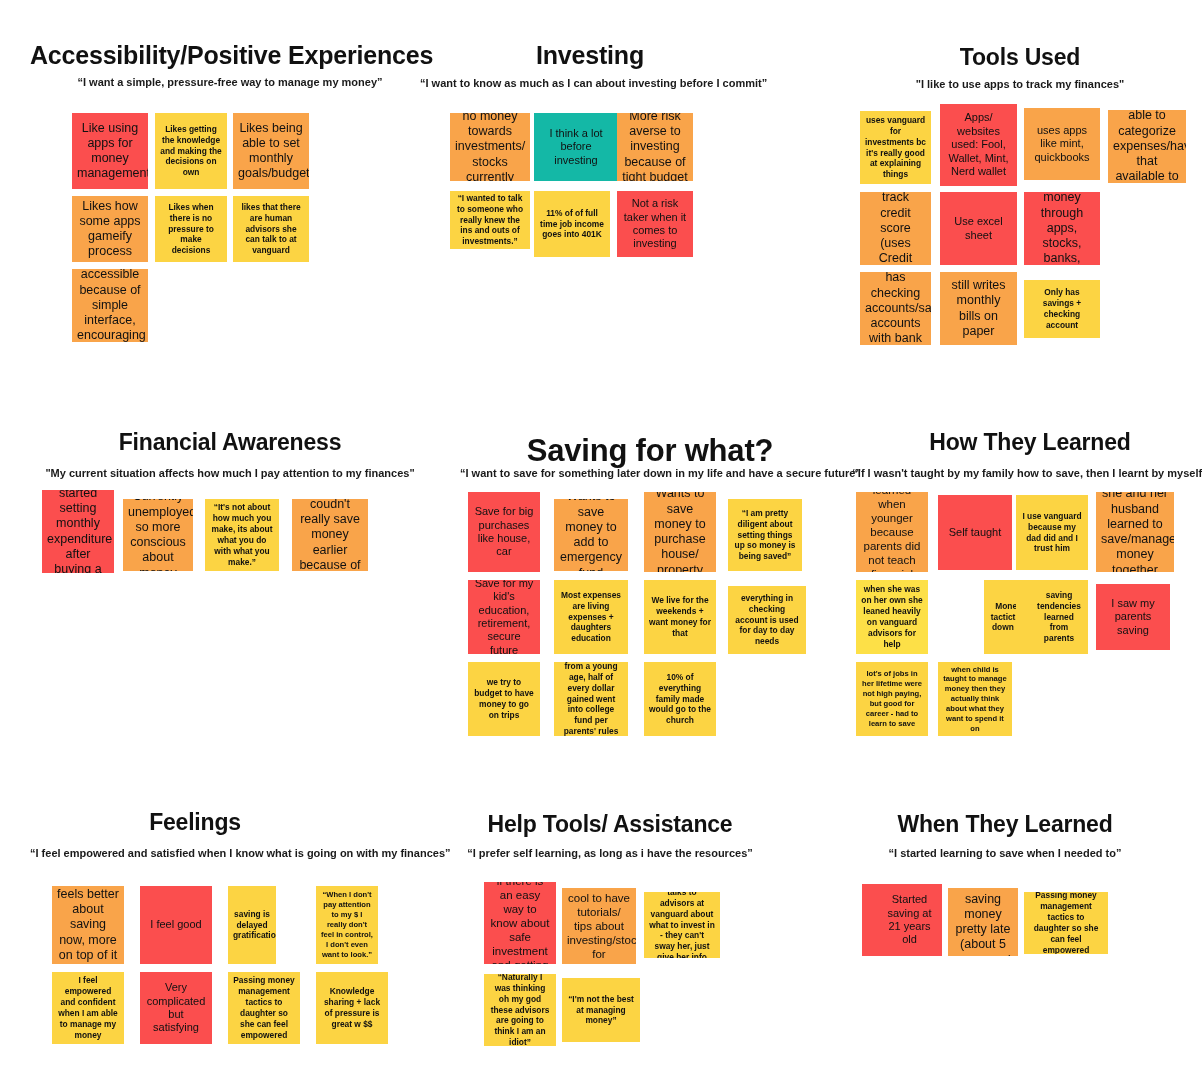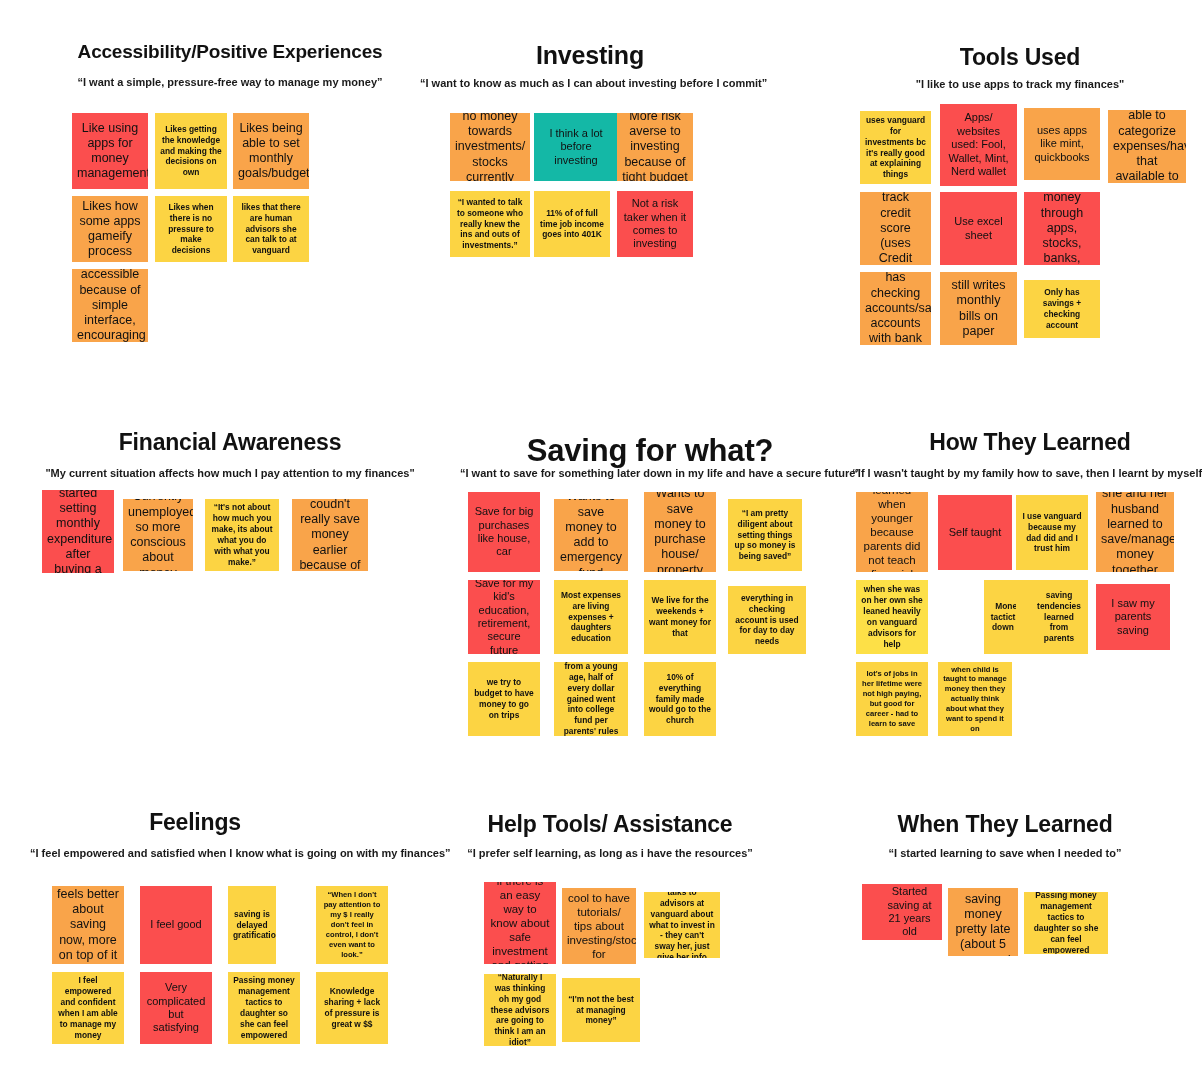--- a/index.html
+++ b/index.html
@@ -62,21 +62,21 @@
   .t-md  { font-size: 12.5px; font-weight: 400; line-height: 1.22; }
   .t-sm  { font-size: 11.5px; font-weight: 400; line-height: 1.22; }
   .t-xs  { font-size: 8.4px;  font-weight: bold; line-height: 1.3; }
   .t-xxs { font-size: 7.6px;  font-weight: bold; line-height: 1.3; }
 </style>
 </head>
 <body>
 
 <div id="board">
     <div class="section" style="left: 0px; top: 0px;">
-      <div class="sec-title" style="position: absolute; left: 30px; top: 42px; width: 400px; font-size: 19px;">Accessibility/Positive Experiences</div>
+      <div class="sec-title" style="position: absolute; left: 30px; top: 42px; width: 400px; font-size: 25px;">Accessibility/Positive Experiences</div>
       <div class="sec-sub" style="position: absolute; left: 30px; top: 76px; width: 400px; margin-top: 0px;">“I want a simple, pressure-free way to manage my money”</div>
       <div class="note t-md" style="left: 72px; top: 113px; width: 76px; height: 76px; background: rgb(251, 78, 78);">
         <span>Like using apps for money management</span>
       </div>
       <div class="note t-xs" style="left: 155px; top: 113px; width: 72px; height: 76px; background: rgb(252, 212, 67);">
         <span>Likes getting the knowledge and making the decisions on own</span>
       </div>
       <div class="note t-md" style="left: 233px; top: 113px; width: 76px; height: 76px; background: rgb(249, 164, 74);">
         <span>Likes being able to set monthly goals/budgets</span>
       </div>
@@ -98,21 +98,21 @@
       <div class="sec-sub" style="position: absolute; left: 420px; top: 77px; width: 340px; margin-top: 0px;">“I want to know as much as I can about investing before I commit”</div>
       <div class="note t-md" style="left: 450px; top: 113px; width: 80px; height: 68px; background: rgb(249, 164, 74);">
         <span>no money towards investments/ stocks currently</span>
       </div>
       <div class="note t-lg" style="left: 534px; top: 113px; width: 84px; height: 68px; background: #14b8a6;">
         <span>I think a lot before investing</span>
       </div>
       <div class="note t-md" style="left: 617px; top: 113px; width: 76px; height: 68px; background: rgb(249, 164, 74);">
         <span>More risk averse to investing because of tight budget</span>
       </div>
-      <div class="note t-xs" style="left: 450px; top: 191px; width: 80px; height: 66px; background: rgb(252, 212, 67);">
+      <div class="note t-xs" style="left: 450px; top: 191px; width: 80px; height: 58px; background: rgb(252, 212, 67);">
         <span>“I wanted to talk to someone who really knew the ins and outs of investments.”</span>
       </div>
       <div class="note t-xs" style="left: 534px; top: 191px; width: 76px; height: 66px; background: rgb(252, 212, 67);">
         <span>11% of of full time job income goes into 401K</span>
       </div>
       <div class="note t-lg" style="left: 617px; top: 191px; width: 76px; height: 66px; background: rgb(251, 78, 78);">
         <span>Not a risk taker when it comes to investing</span>
       </div>
     </div>
     <div class="section" style="left: 0px; top: 0px;">
@@ -241,21 +241,21 @@
       <div class="sec-sub" style="position: absolute; left: 30px; top: 847px; width: 370px; margin-top: 0px;">“I feel empowered and satisfied when I know what is going on with my finances”</div>
       <div class="note t-md" style="left: 52px; top: 886px; width: 72px; height: 78px; background: rgb(249, 164, 74);">
         <span>feels better about saving now, more on top of it</span>
       </div>
       <div class="note t-lg" style="left: 140px; top: 886px; width: 72px; height: 78px; background: rgb(251, 78, 78);">
         <span>I feel good</span>
       </div>
       <div class="note t-xs" style="left: 228px; top: 886px; width: 48px; height: 78px; background: rgb(252, 212, 67);">
         <span>saving is delayed gratification</span>
       </div>
-      <div class="note t-xxs" style="left: 316px; top: 886px; width: 72px; height: 78px; background: rgb(252, 212, 67);">
+      <div class="note t-xxs" style="left: 316px; top: 886px; width: 62px; height: 78px; background: rgb(252, 212, 67);">
         <span>“When I don't pay attention to my $ I really don't feel in control, I don't even want to look.”</span>
       </div>
       <div class="note t-xs" style="left: 52px; top: 972px; width: 72px; height: 72px; background: rgb(252, 212, 67);">
         <span>I feel empowered and confident when I am able to manage my money</span>
       </div>
       <div class="note t-lg" style="left: 140px; top: 972px; width: 72px; height: 72px; background: rgb(251, 78, 78);">
         <span>Very complicated but satisfying</span>
       </div>
       <div class="note t-xs" style="left: 228px; top: 972px; width: 72px; height: 72px; background: rgb(252, 212, 67);">
         <span>Passing money management tactics to daughter so she can feel empowered</span>
@@ -279,21 +279,21 @@
       <div class="note t-xs" style="left: 484px; top: 974px; width: 72px; height: 72px; background: rgb(252, 212, 67);">
         <span>“Naturally I was thinking oh my god these advisors are going to think I am an idiot”</span>
       </div>
       <div class="note t-xs" style="left: 562px; top: 978px; width: 78px; height: 64px; background: rgb(252, 212, 67);">
         <span>“I'm not the best at managing money”</span>
       </div>
     </div>
     <div class="section" style="left: 0px; top: 0px;">
       <div class="sec-title" style="position: absolute; left: 860px; top: 812px; width: 290px; font-size: 23px;">When They Learned</div>
       <div class="sec-sub" style="position: absolute; left: 850px; top: 847px; width: 310px; margin-top: 0px;">“I started learning to save when I needed to”</div>
-      <div class="note t-lg" style="left: 862px; top: 884px; width: 80px; height: 56px; background: rgb(251, 78, 78); padding-left: 20px;">
+      <div class="note t-lg" style="left: 862px; top: 884px; width: 80px; height: 72px; background: rgb(251, 78, 78); padding-left: 20px;">
         <span>Started saving at 21 years old</span>
       </div>
       <div class="note t-md" style="left: 948px; top: 888px; width: 70px; height: 68px; background: rgb(249, 164, 74);">
         <span>started saving money pretty late (about 5 years ago)</span>
       </div>
       <div class="note t-xs" style="left: 1024px; top: 892px; width: 84px; height: 62px; background: rgb(252, 212, 67);">
         <span>Passing money management tactics to daughter so she can feel empowered</span>
       </div>
     </div>
   </div>

